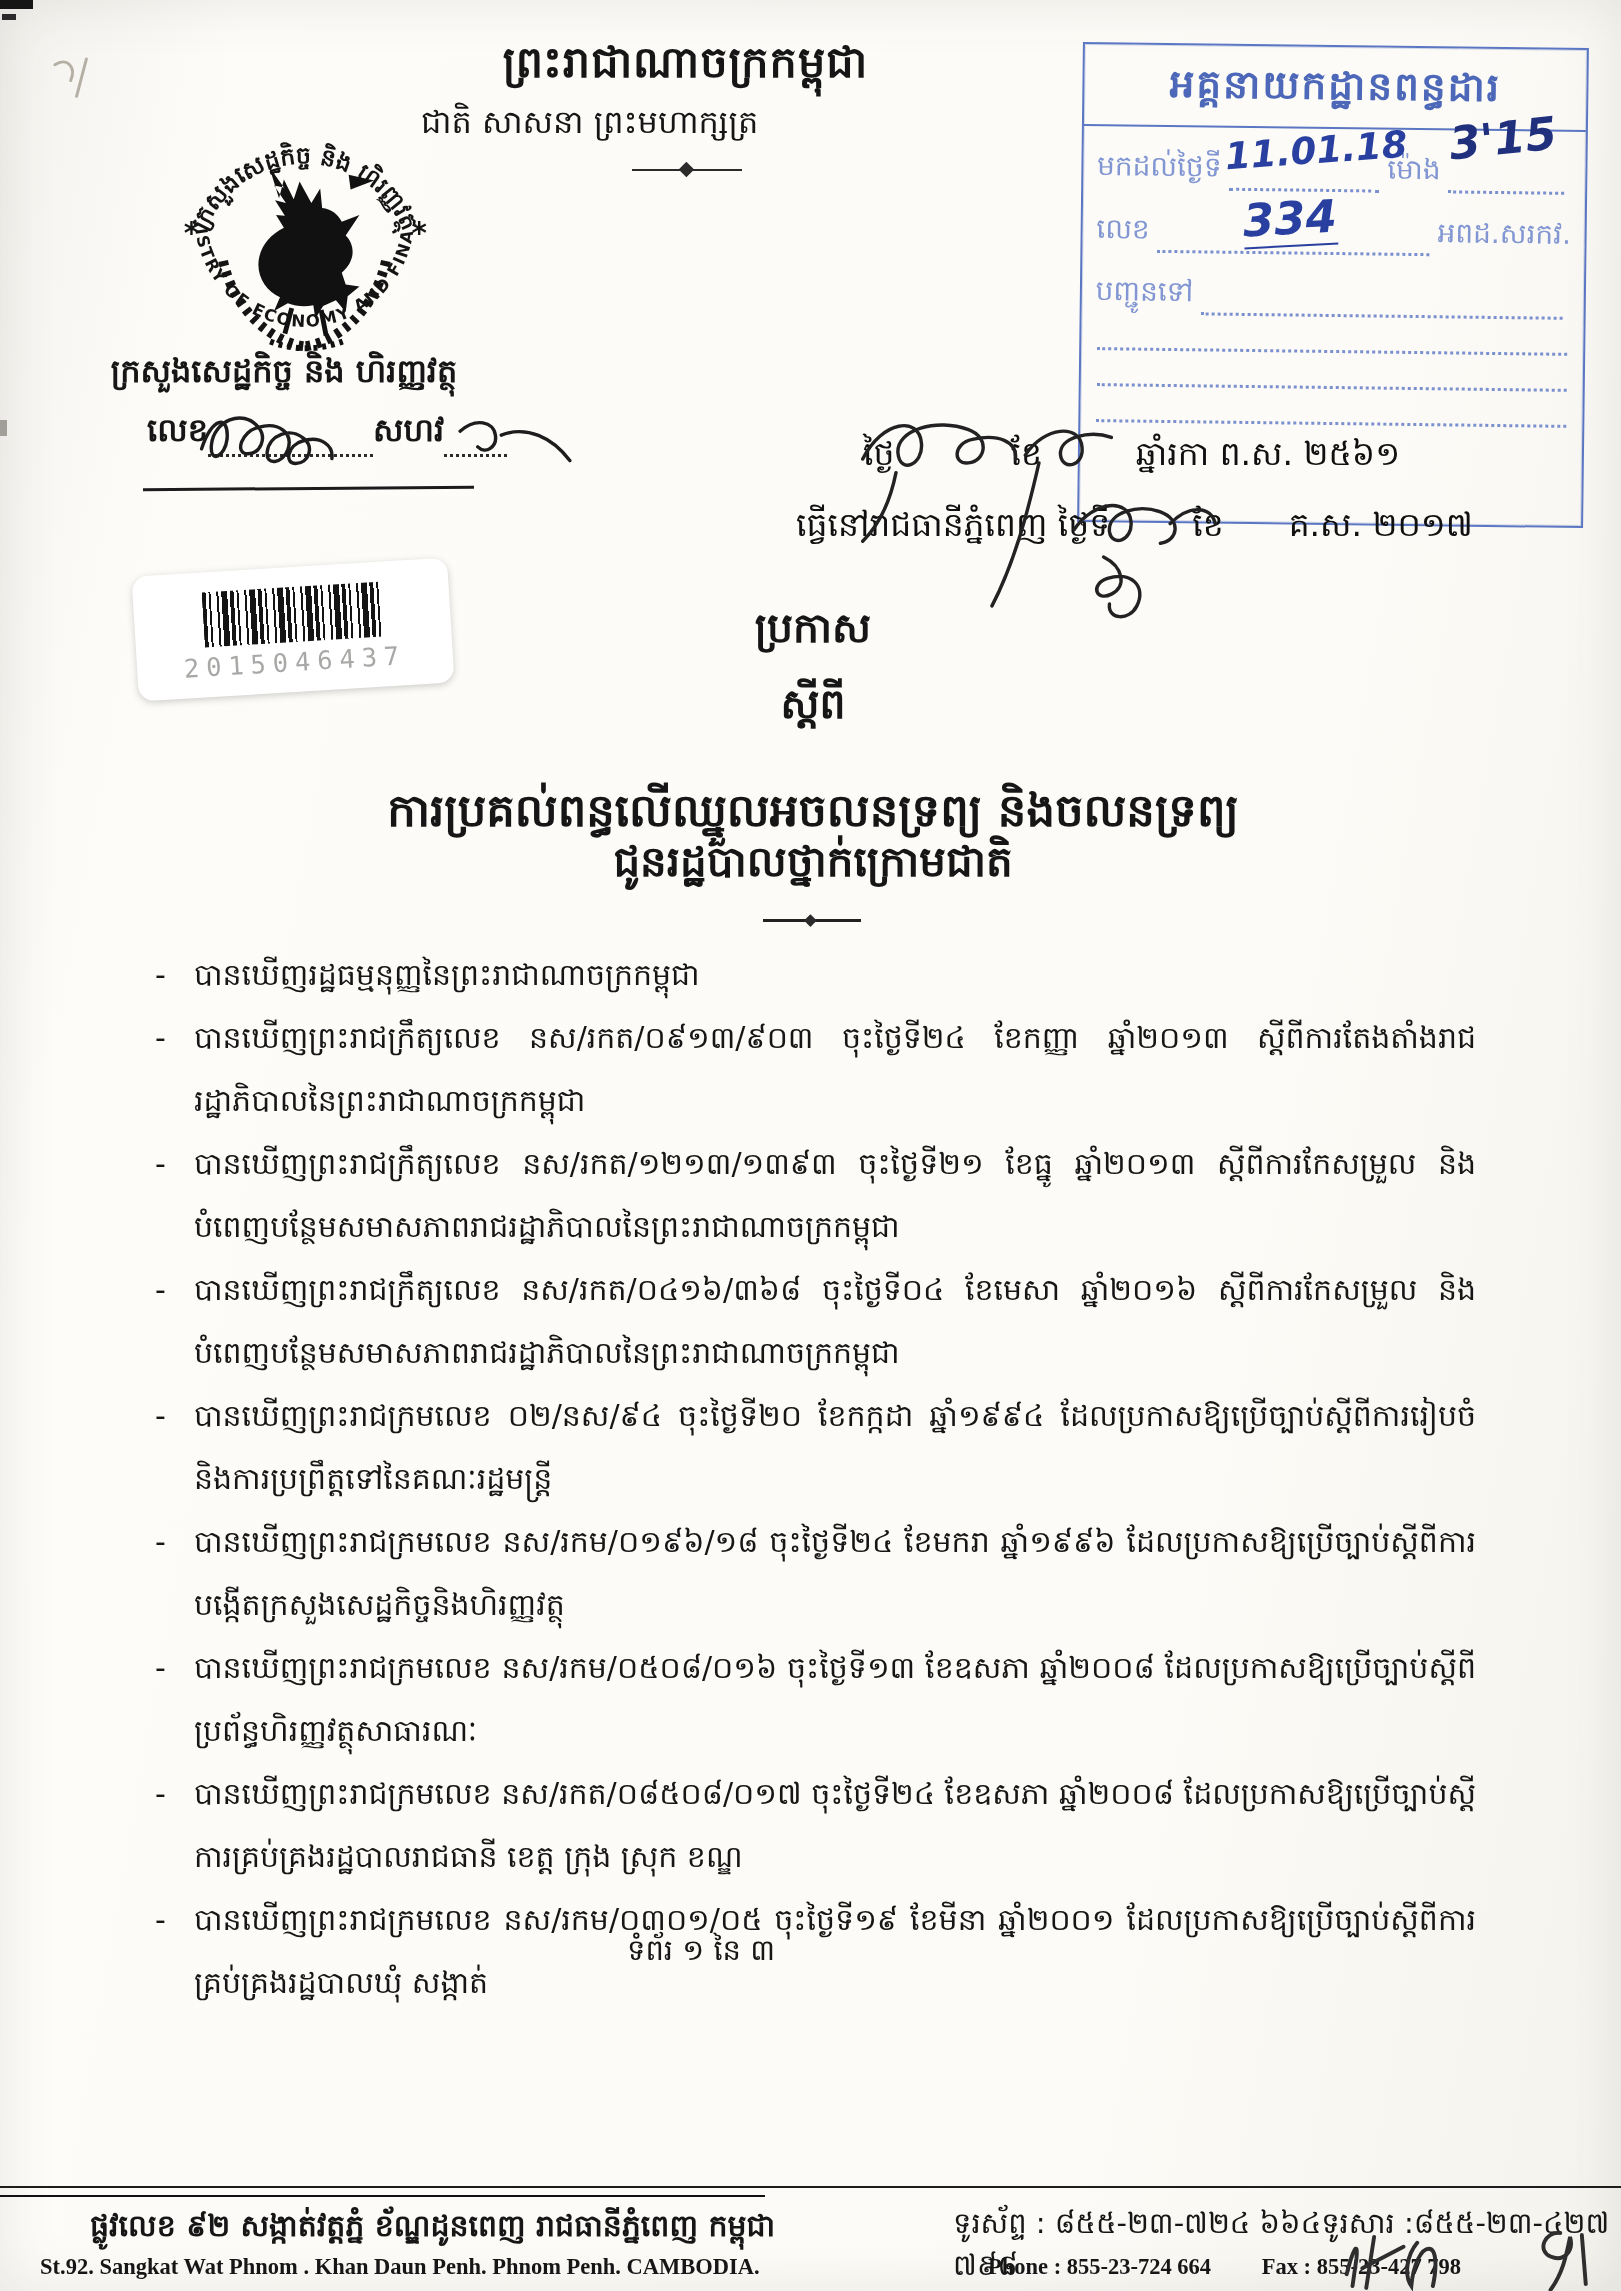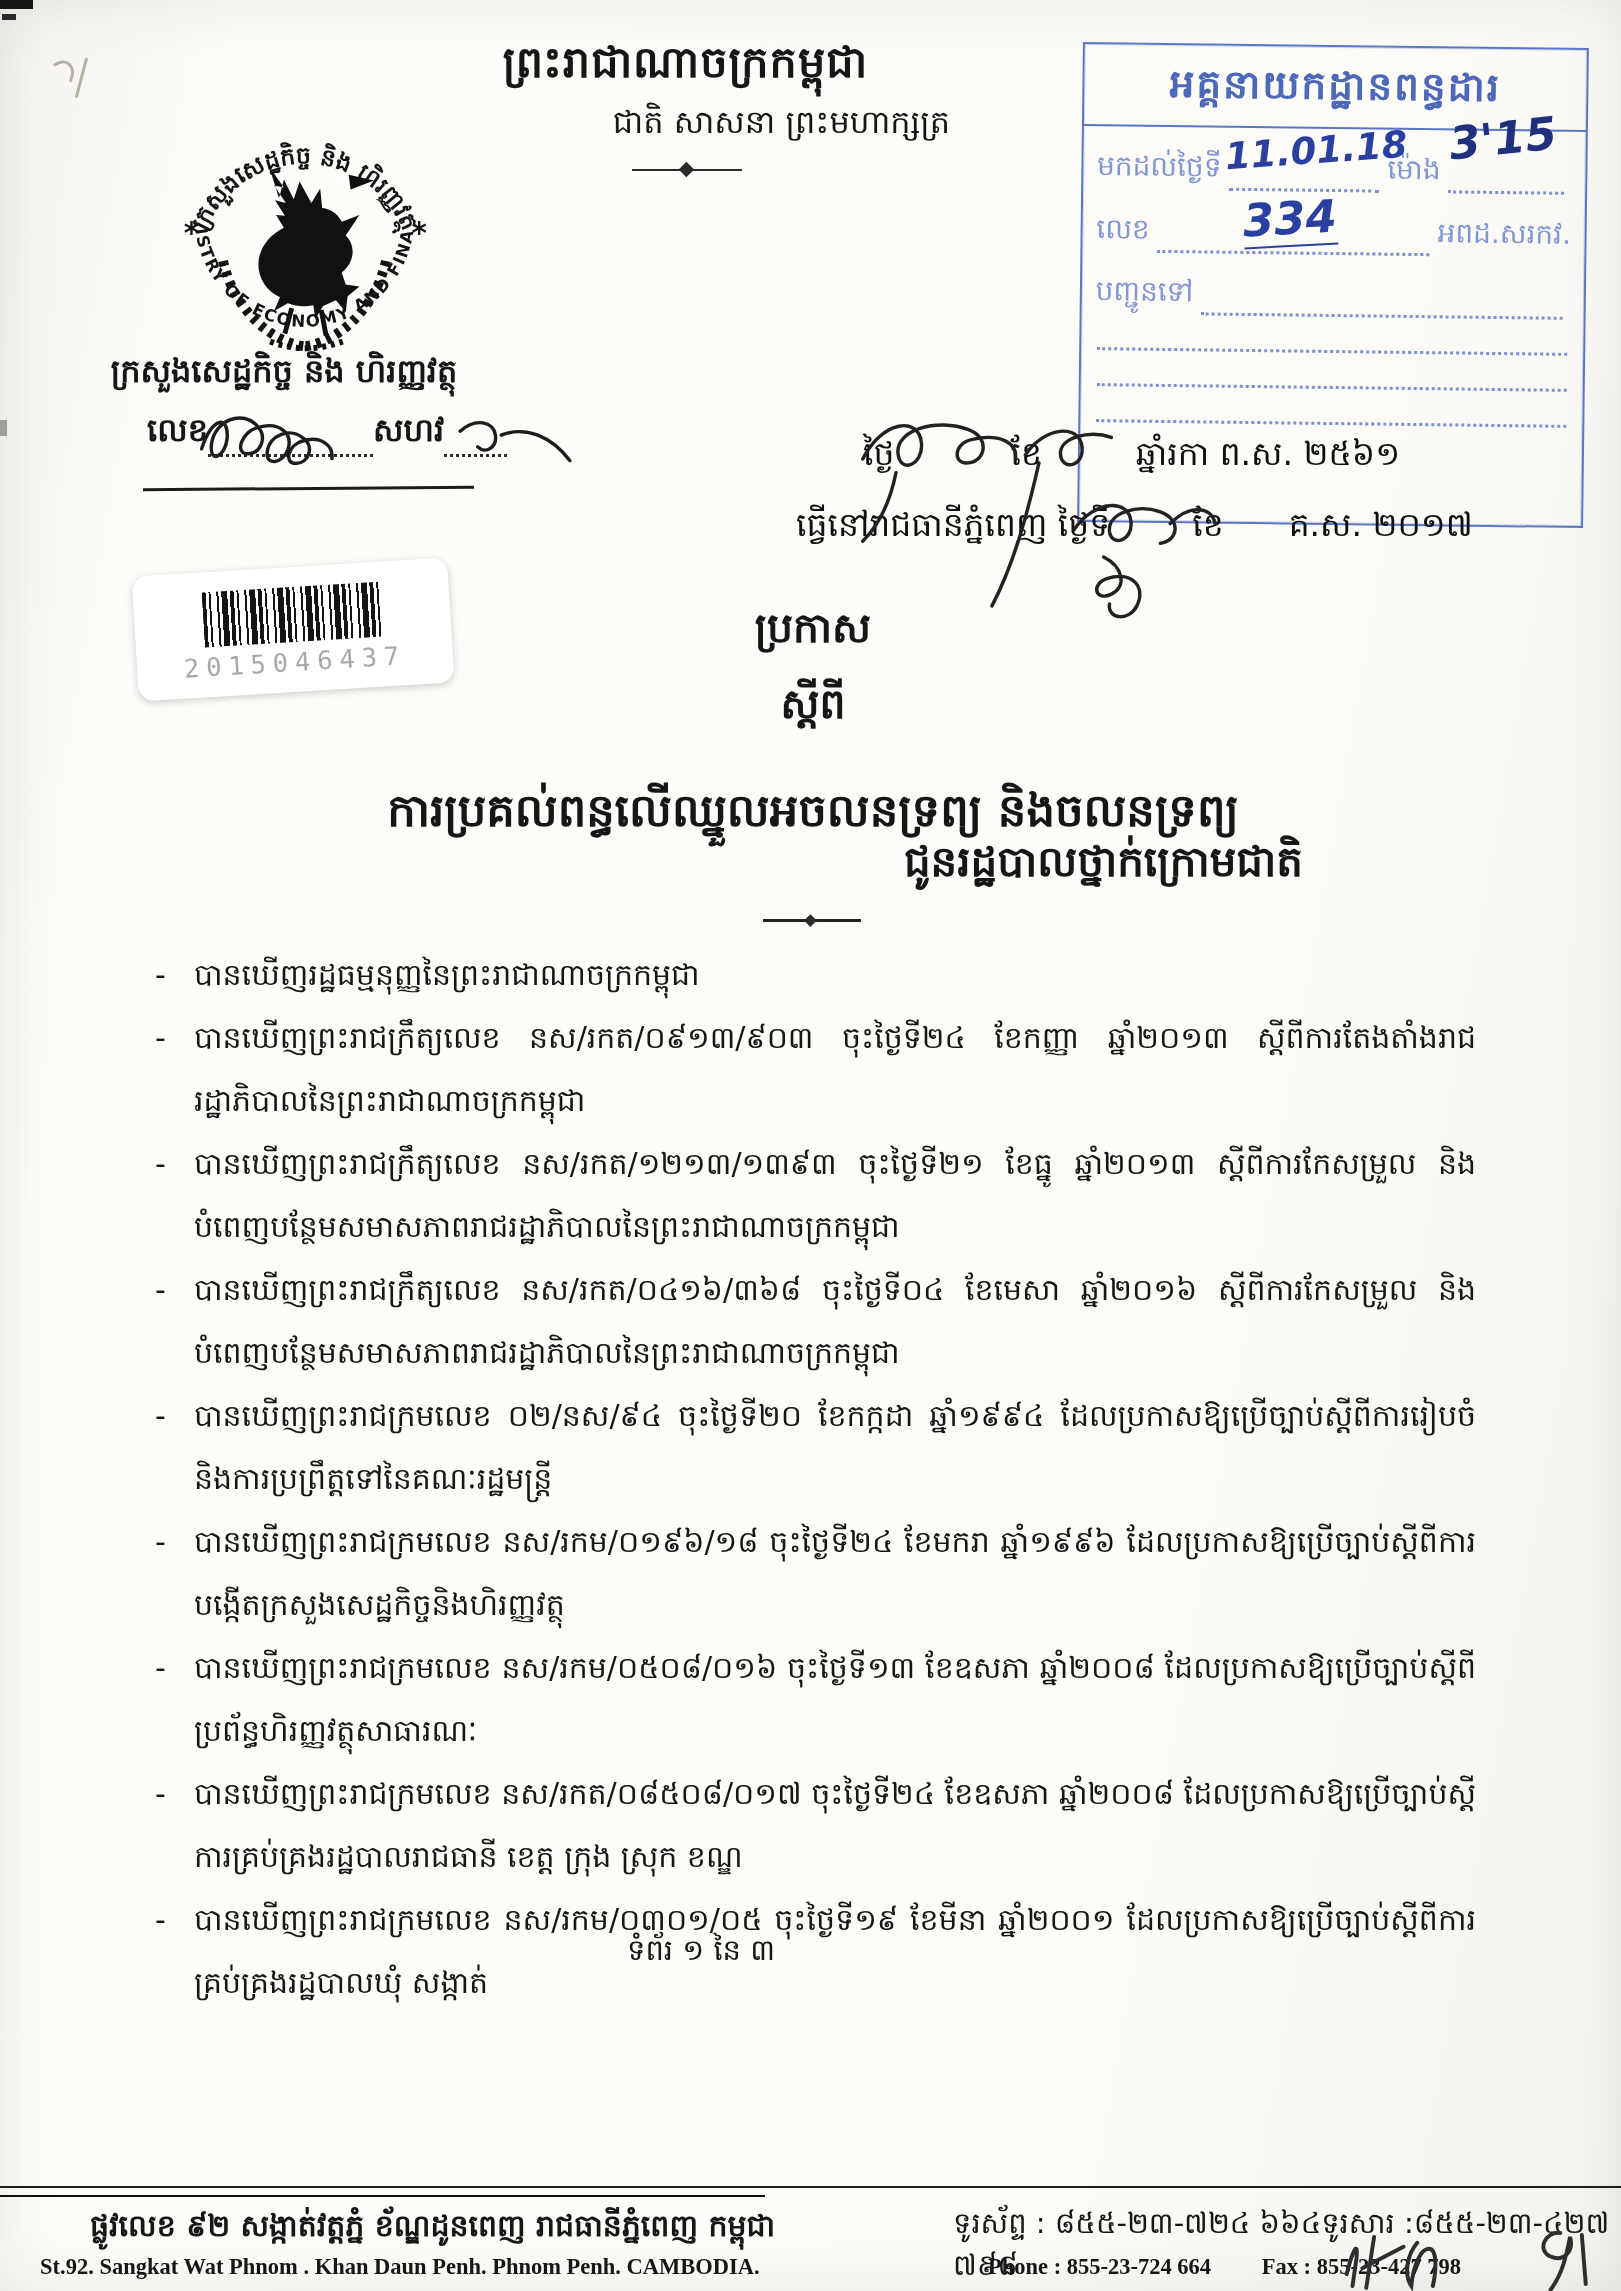--- a/index.html
+++ b/index.html
@@ -6,21 +6,21 @@
   .page{
     position:relative; width:1621px; height:2292px; margin:0 auto;
     background:linear-gradient(100deg,#f3f2ee 0%,#fdfcf9 12%,#fcfbf7 70%,#f4f3ee 100%);
     font-family:"DejaVu Sans","Liberation Sans",sans-serif;
     color:#161616; overflow:hidden;
     box-shadow:inset 0 0 59px rgba(90,85,70,.12);
   }
   .abs{position:absolute;}
   
   .kingdom{left:421px;top:35px;width:529px;text-align:center;font-size:43px;font-weight:700;letter-spacing:1px;}
-  .motto{left:421px;top:102px;width:529px;text-align:right;font-size:32px;}
+  .motto{left:421px;top:102px;width:529px;text-align:left;font-size:32px;}
   .orn{height:0;border-top:2.9px solid #2b2b2b;}
   .orn .dia{position:absolute;left:50%;top:-6.9px;width:10.8px;height:10.8px;margin-left:-5.9px;background:#2b2b2b;transform:rotate(45deg);}
   .motto-orn{left:632px;top:169px;width:110px;}
   
   .seal{left:176px;top:106px;width:257px;height:257px;}
   
   .ministry-name{left:78px;top:351px;width:412px;text-align:center;font-size:32px;font-weight:700;}
   .ref-line{left:147px;top:410px;width:421px;display:flex;align-items:flex-end;font-size:32px;font-weight:700;}
   .leader{border-bottom:3.9px dotted #2c2c2c;height:35px;}
   .ref-underline{left:143px;top:487px;width:331px;height:0;border-top:3.9px solid #1c1c1c;transform:rotate(-.4deg);}
@@ -46,21 +46,21 @@
            transform:rotate(-3.5deg);box-shadow:0 2px 7.8px rgba(60,60,55,.25);}
   .bars{position:absolute;left:69px;top:19.6px;width:182px;height:55px;
         background:repeating-linear-gradient(90deg,#141414 0 3.9px,#fff 3.9px 6.9px,#141414 6.9px 8.8px,#fff 8.8px 14.7px,#141414 14.7px 16.7px,#fff 16.7px 19.6px,#141414 19.6px 25.5px,#fff 25.5px 28px);}
   .bar-num{position:absolute;left:0;top:80px;width:100%;text-align:center;font-family:"DejaVu Sans Mono","Liberation Mono",monospace;
            font-size:25.5px;color:#a8a8a6;letter-spacing:6.9px;}
   
   .doc-title{left:323px;width:980px;text-align:center;font-weight:700;}
   .t1{top:602px;font-size:41px;}
   .t2{top:678px;font-size:41px;}
   .t3{top:782px;font-size:45px;}
-  .t4{top:835px;font-size:42px;text-align:right;}
+  .t4{top:835px;font-size:42px;}
   .title-orn{left:763px;top:919px;width:98px;border-top:3.9px solid #222;}
   .title-orn .dia{top:-5.9px;width:8.8px;height:8.8px;}
   
   .body{left:155px;top:943px;width:1321px;font-size:30px;line-height:63px;}
   .bullet{display:flex;}
   .bullet .dash{width:39px;flex:none;}
   .bullet .btxt{flex:1;text-align:justify;}
   
   .pageno{left:505px;top:1932px;width:392px;text-align:center;font-size:29px;}
   

